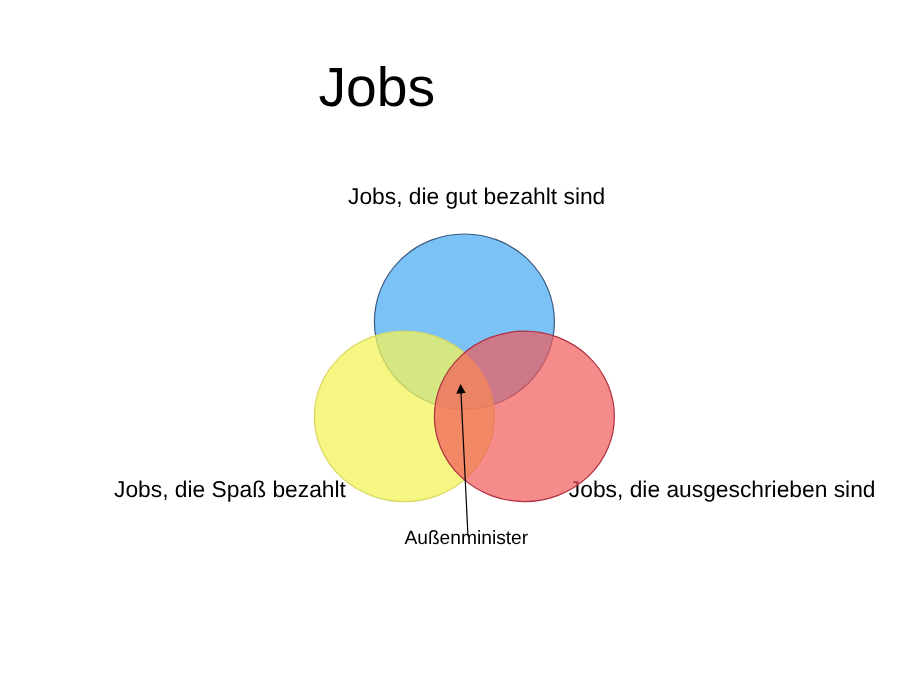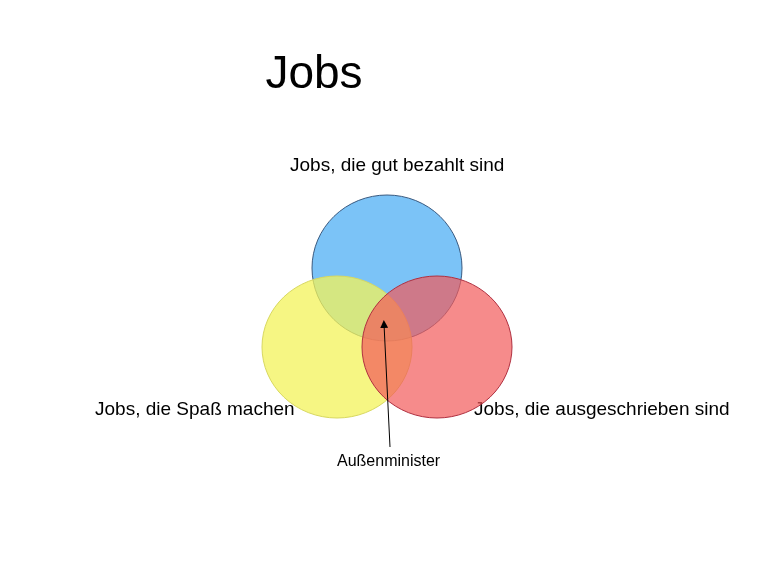--- a/index.html
+++ b/index.html
@@ -7,23 +7,23 @@
   .title { position:absolute; left:0; width:628px; top:44px; text-align:center; font-size:46px; line-height:56px; }
   .lbl { position:absolute; font-size:19px; line-height:18px; white-space:nowrap; }
   svg { position:absolute; left:0; top:0; }
 </style>
 </head>
 <body>
 
 <div class="title">Jobs</div>
 
 <div class="lbl" style="left:290px; top:156px;">Jobs, die gut bezahlt sind</div>
-<div class="lbl" style="left:95px; top:400px;">Jobs, die Spaß machen</div>
+<div class="lbl" style="left:95px; top:400px;">Jobs, die Spaß bezahlt</div>
 <div class="lbl" style="left:474px; top:400px;">Jobs, die ausgeschrieben sind</div>
-<div class="lbl" style="left:337px; top:452px; font-size:16px;">Außenminister</div>
+<div class="lbl" style="left:337px; top:440px; font-size:16px;">Außenminister</div>
 
 <svg width="768" height="576">
   <defs>
     <marker id="ah" markerWidth="8" markerHeight="8" refX="4" refY="4" orient="auto">
       <path d="M0,0 L8,4 L0,8 z" fill="#000"></path>
     </marker>
   </defs>
   <ellipse cx="387" cy="268" rx="75" ry="73" fill="#5ab4f5" fill-opacity="0.8" stroke="#3a5a80" stroke-width="1"></ellipse>
   <ellipse cx="337" cy="347" rx="75" ry="71" fill="#f3f35a" fill-opacity="0.75" stroke="#d8d860" stroke-width="1"></ellipse>
   <ellipse cx="437" cy="347" rx="75" ry="71" fill="#f25a5a" fill-opacity="0.7" stroke="#b03040" stroke-width="1"></ellipse>

